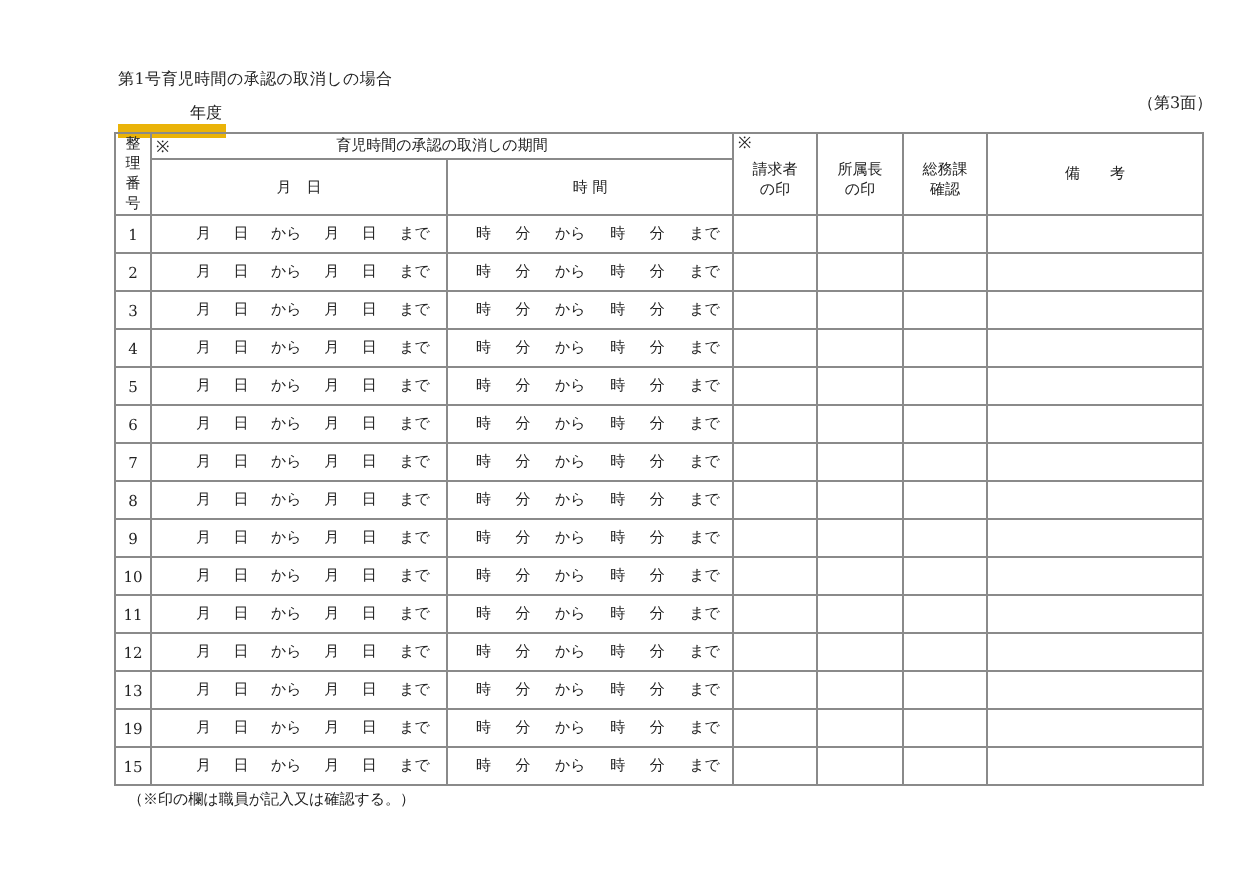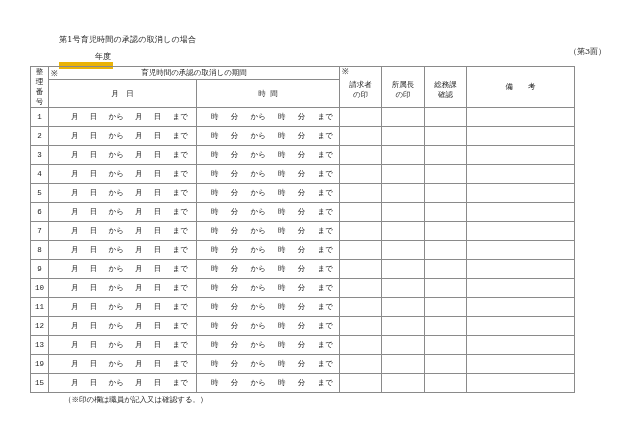--- a/index.html
+++ b/index.html
@@ -8,25 +8,24 @@
     font-family: "DejaVu Serif", "Liberation Serif", serif;
     color: #222;
   }
   .abs { position: absolute; white-space: nowrap; }
   .title { left: 59px; top: 34px; font-size: 8px; letter-spacing: 0.2px; }
   .page-no { left: 569px; top: 34px; font-size: 8px; margin-top: 12px; }
   .year-wrap { left: 59px; top: 51px; width: 54px; border-bottom: 7px solid #eab308; height: 11px; }
   .year-label { position: absolute; right: 2px; top: 0; font-size: 8px; }
 
   table.form {
-    position: absolute; left: 30px; top: 66px;
+    position: absolute; left: 57px; top: 66px;
     border-collapse: collapse; table-layout: fixed;
     width: 544px;
     font-size: 7.5px;
-    font-family: Liberation Mono, monospace;
   }
   table.form td {
     border: 1px solid #8a8a8a;
     padding: 0; text-align: center; vertical-align: middle;
     height: 18px;
   }
   .hdr-top { height: 12px !important; }
   .hdr-sub { height: 26px !important; }
   .kome { position: relative; }
   .kome .mark { position: absolute; left: 2px; top: 0px; font-size: 8px; }

